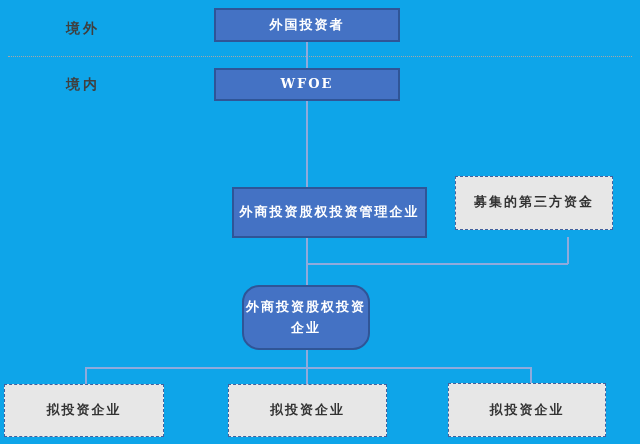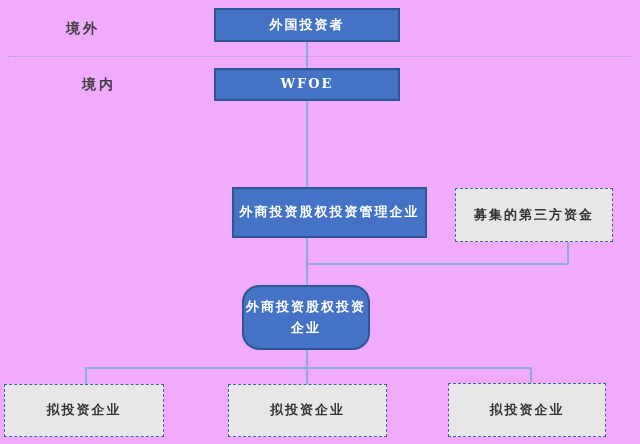--- a/index.html
+++ b/index.html
@@ -4,21 +4,21 @@
 <style>
   html, body {
     margin: 0;
     padding: 0;
     background: #ffffff;
   }
   .canvas {
     position: relative;
     width: 640px;
     height: 444px;
-    background: #f0abfc;
+    background: #0ea5e9;
     font-family: "DejaVu Serif", "Liberation Serif", serif;
     overflow: hidden;
   }
   .region-label {
     position: absolute;
     font-size: 14px;
     font-weight: bold;
     letter-spacing: 3px;
     color: var(--label-text, #3f3f3f);
     white-space: nowrap;
@@ -65,21 +65,21 @@
     height: 0;
     border-top: 1.6px dotted var(--divider, #a6a6a6);
   }
 </style>
 </head>
 <body>
 
 <div class="canvas">
 
   <div class="region-label" style="left:66px; top:20px;">境外</div>
-  <div class="region-label" style="left:82px; top:76px;">境内</div>
+  <div class="region-label" style="left:66px; top:76px;">境内</div>
 
   <div class="divider"></div>
 
   <div class="vline" style="left:306px; top:42px; height:26px;"></div>
   <div class="vline" style="left:306px; top:101px; height:86px;"></div>
   <div class="vline" style="left:306px; top:238px; height:47px;"></div>
   <div class="vline" style="left:567px; top:237px; height:27px;"></div>
   <div class="hline" style="left:306px; top:263px; width:262px;"></div>
   <div class="vline" style="left:306px; top:350px; height:34px;"></div>
   <div class="hline" style="left:85px; top:367px; width:446px;"></div>
@@ -91,21 +91,21 @@
   </div>
 
   <div class="node node-solid" style="left:214px; top:68px; width:186px; height:33px;align-items:center;">
     <span>WFOE</span>
   </div>
 
   <div class="node node-solid" style="left:232px; top:187px; width:195px; height:51px;">
     <span>外商投资股权投资管理企业</span>
   </div>
 
-  <div class="node node-dashed" style="left:455px; top:188px; width:158px; height:54px;">
+  <div class="node node-dashed" style="left:455px; top:176px; width:158px; height:54px;font-family:Liberation Mono, monospace;">
     <span>募集的第三方资金</span>
   </div>
 
   <div class="node node-solid" style="left:242px; top:285px; width:128px; height:65px;border-radius:17px;">
     <span>外商投资股权投资企业</span>
   </div>
 
   <div class="node node-dashed" style="left:4px; top:384px; width:160px; height:53px;">
     <span>拟投资企业</span>
   </div>

